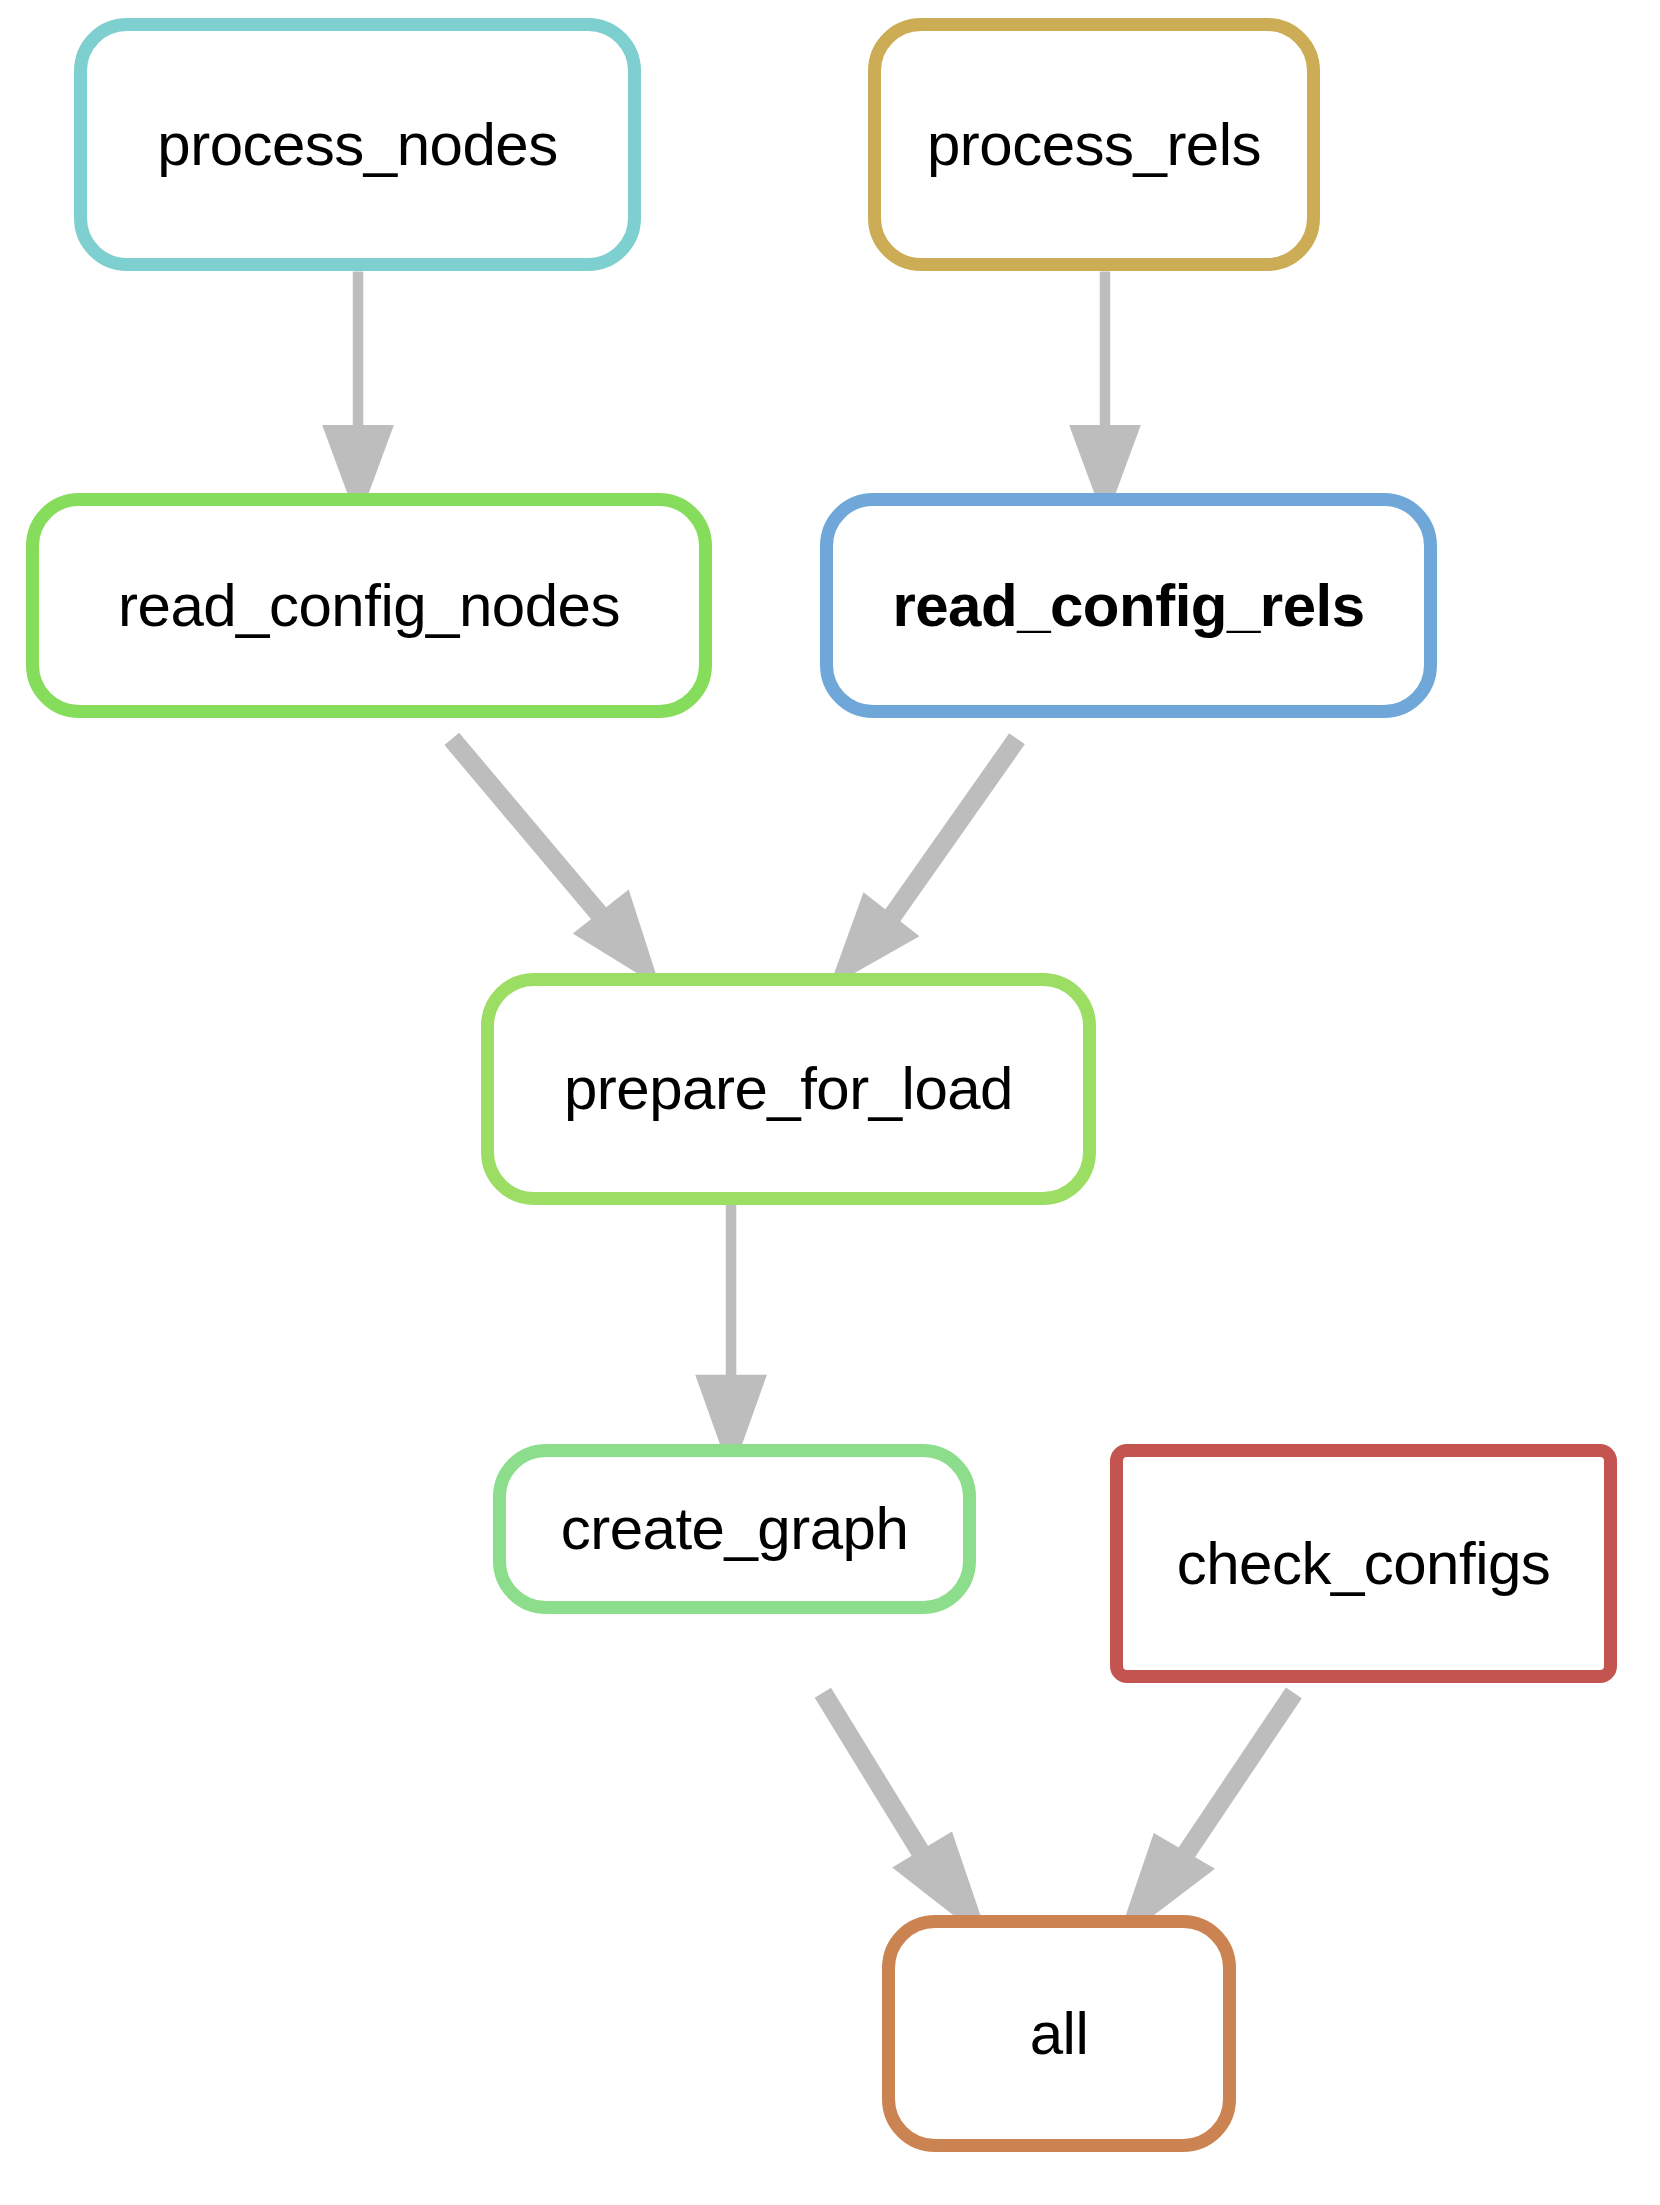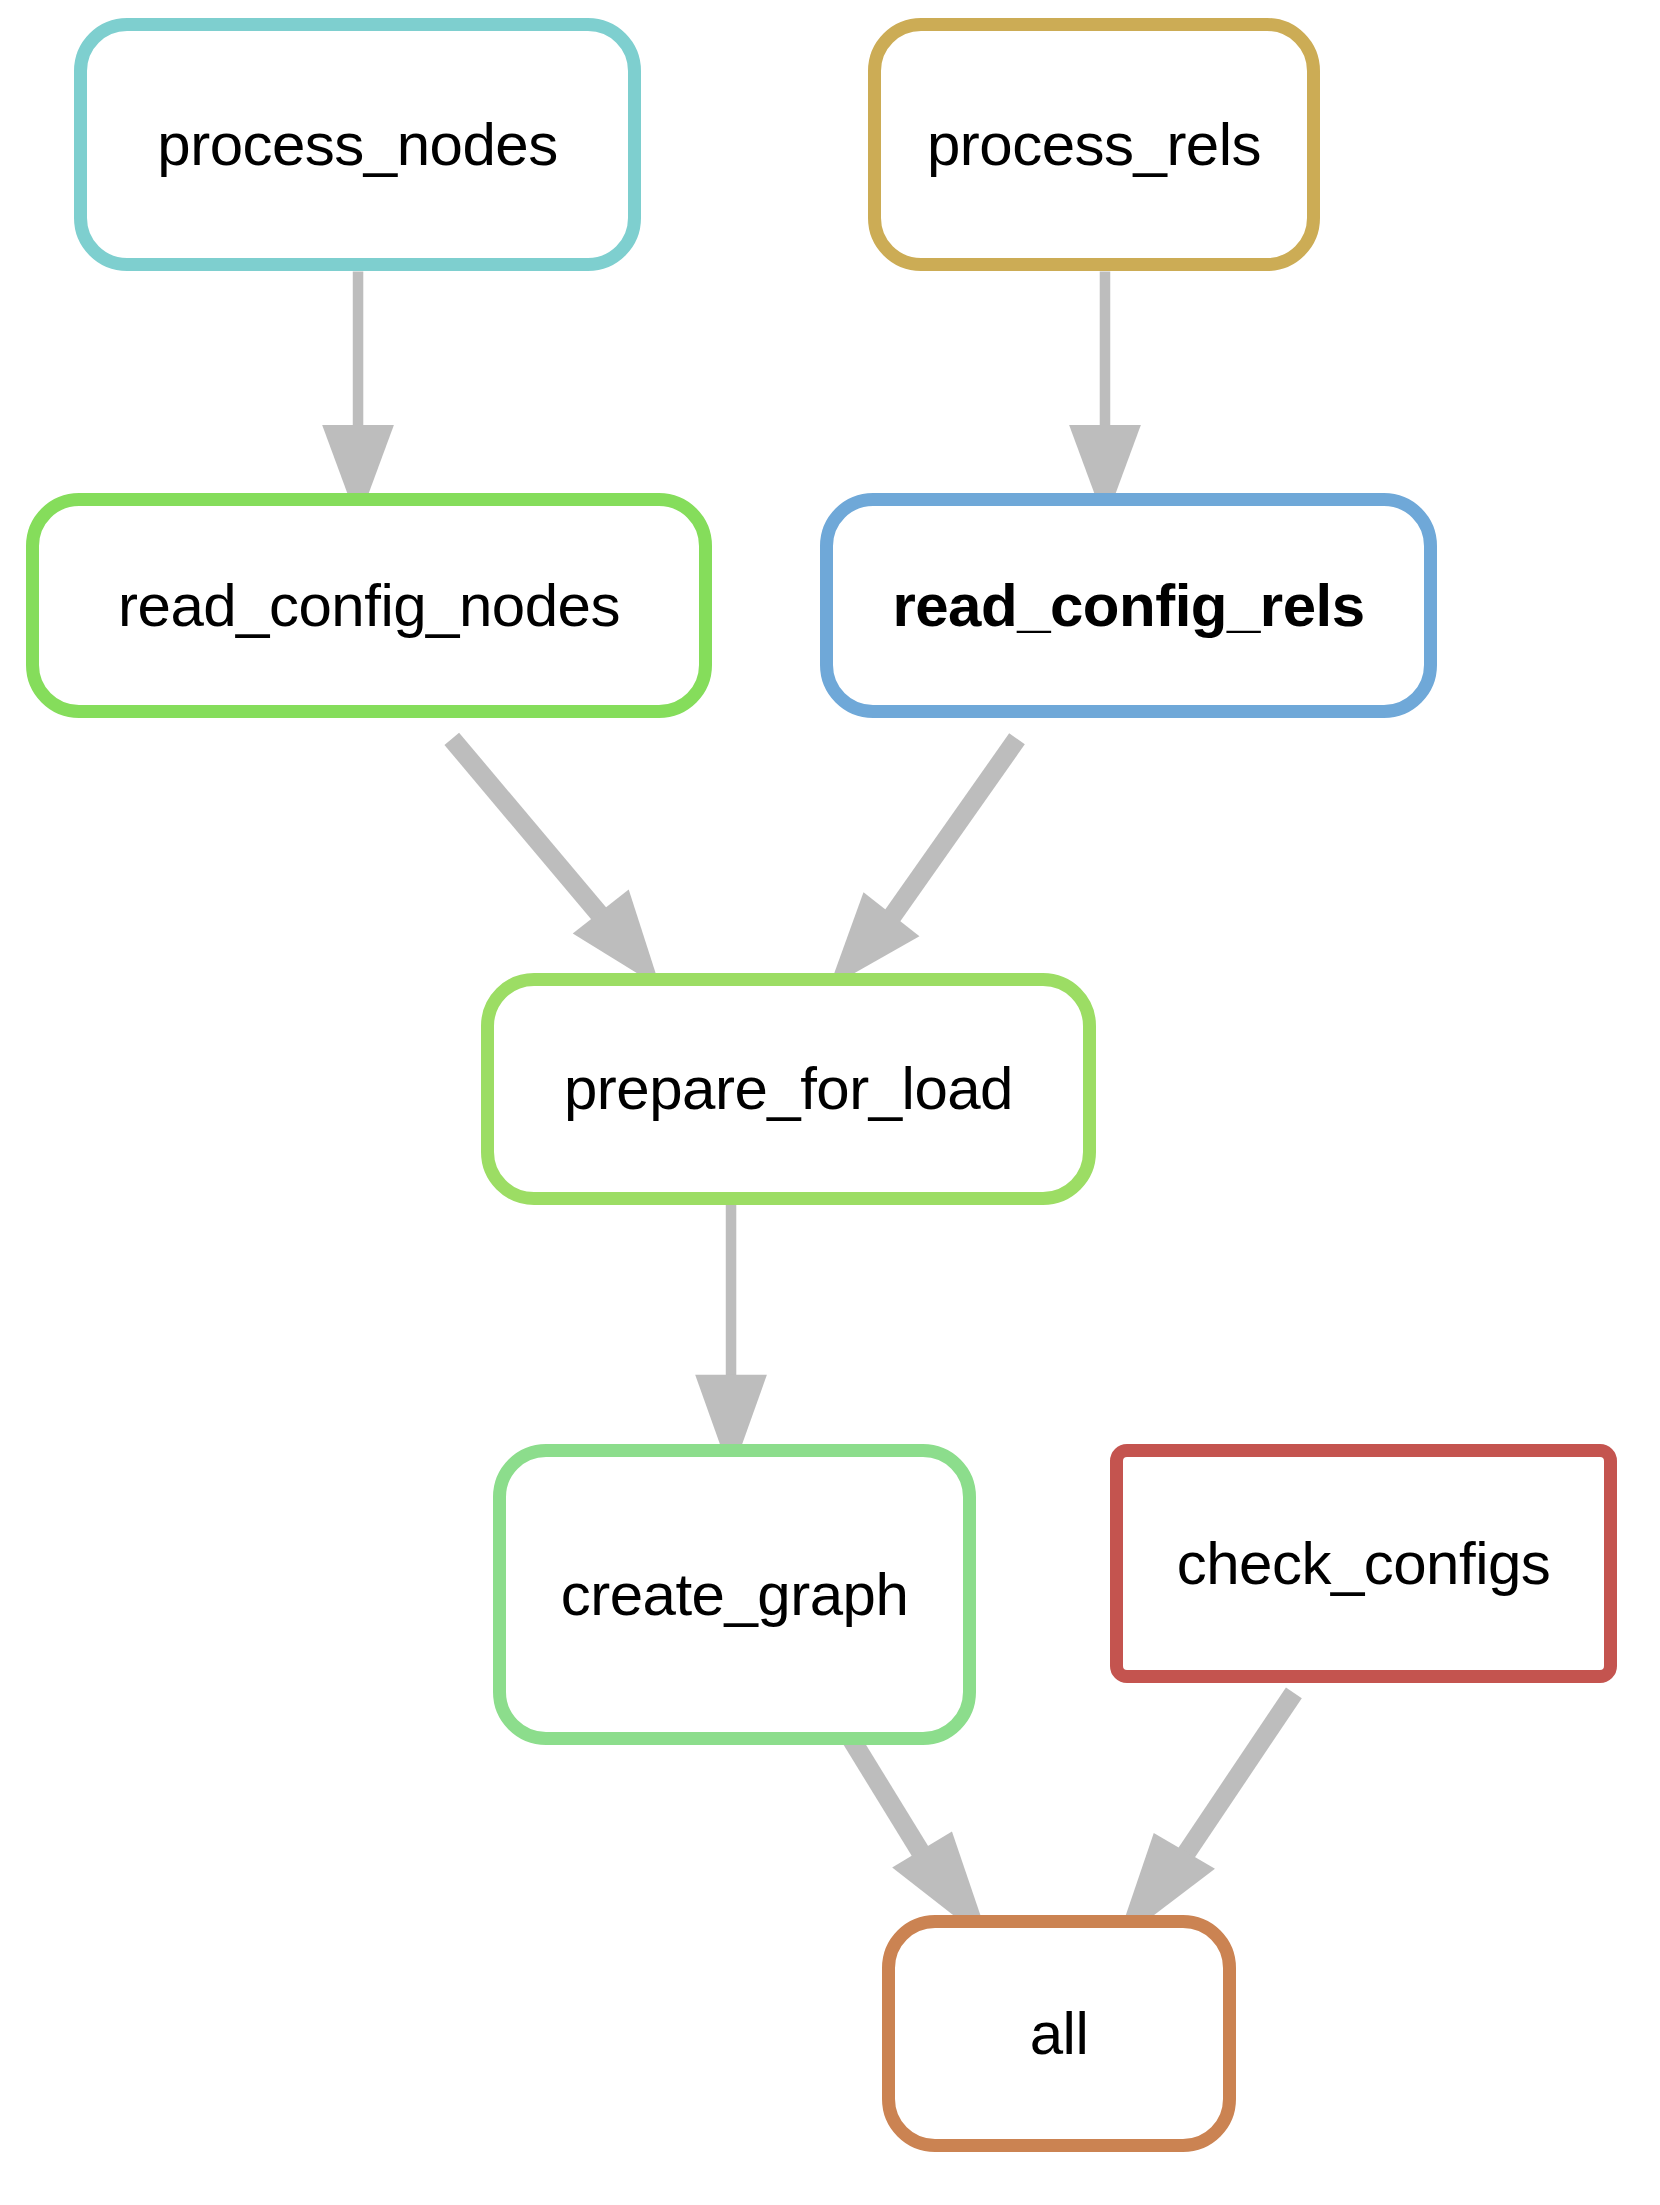--- a/index.html
+++ b/index.html
@@ -43,21 +43,21 @@
     color: #000000;
     white-space: nowrap;
     letter-spacing: -0.5px;
   }
   
   #node-process-nodes     { left: 74px;  top: 18px;   width: 567px; height: 253px; }
   #node-process-rels      { left: 868px; top: 18px;   width: 452px;  height: 253px; }
   #node-read-config-nodes { left: 26px;   top: 493px; width: 686px; height: 225px; }
   #node-read-config-rels  { left: 820px; top: 493px; width: 617px; height: 225px; font-weight: bold; }
   #node-prepare-for-load  { left: 433px;  top: 973px; width: 615px; height: 232px; margin-left: 48px; }
-  #node-create-graph      { left: 493px; top: 1444px; width: 483px; height: 301px; }
+  #node-create-graph      { left: 493px; top: 1444px; width: 483px; height: 170px; }
   #node-check-configs     { left: 1110px; top: 1444px; width: 507px; height: 239px; border-radius: 17px; }
   #node-all               { left: 870px; top: 1915px; width: 354px;  height: 237px; margin-left: 12px; }
 </style>
 </head>
 <body>
 
 <div id="graph-canvas" style="background: rgb(255, 255, 255);">
 
   <svg id="edge-layer" viewBox="0 0 3472 4611" width="1661" height="2205" xmlns="http://www.w3.org/2000/svg">
 

